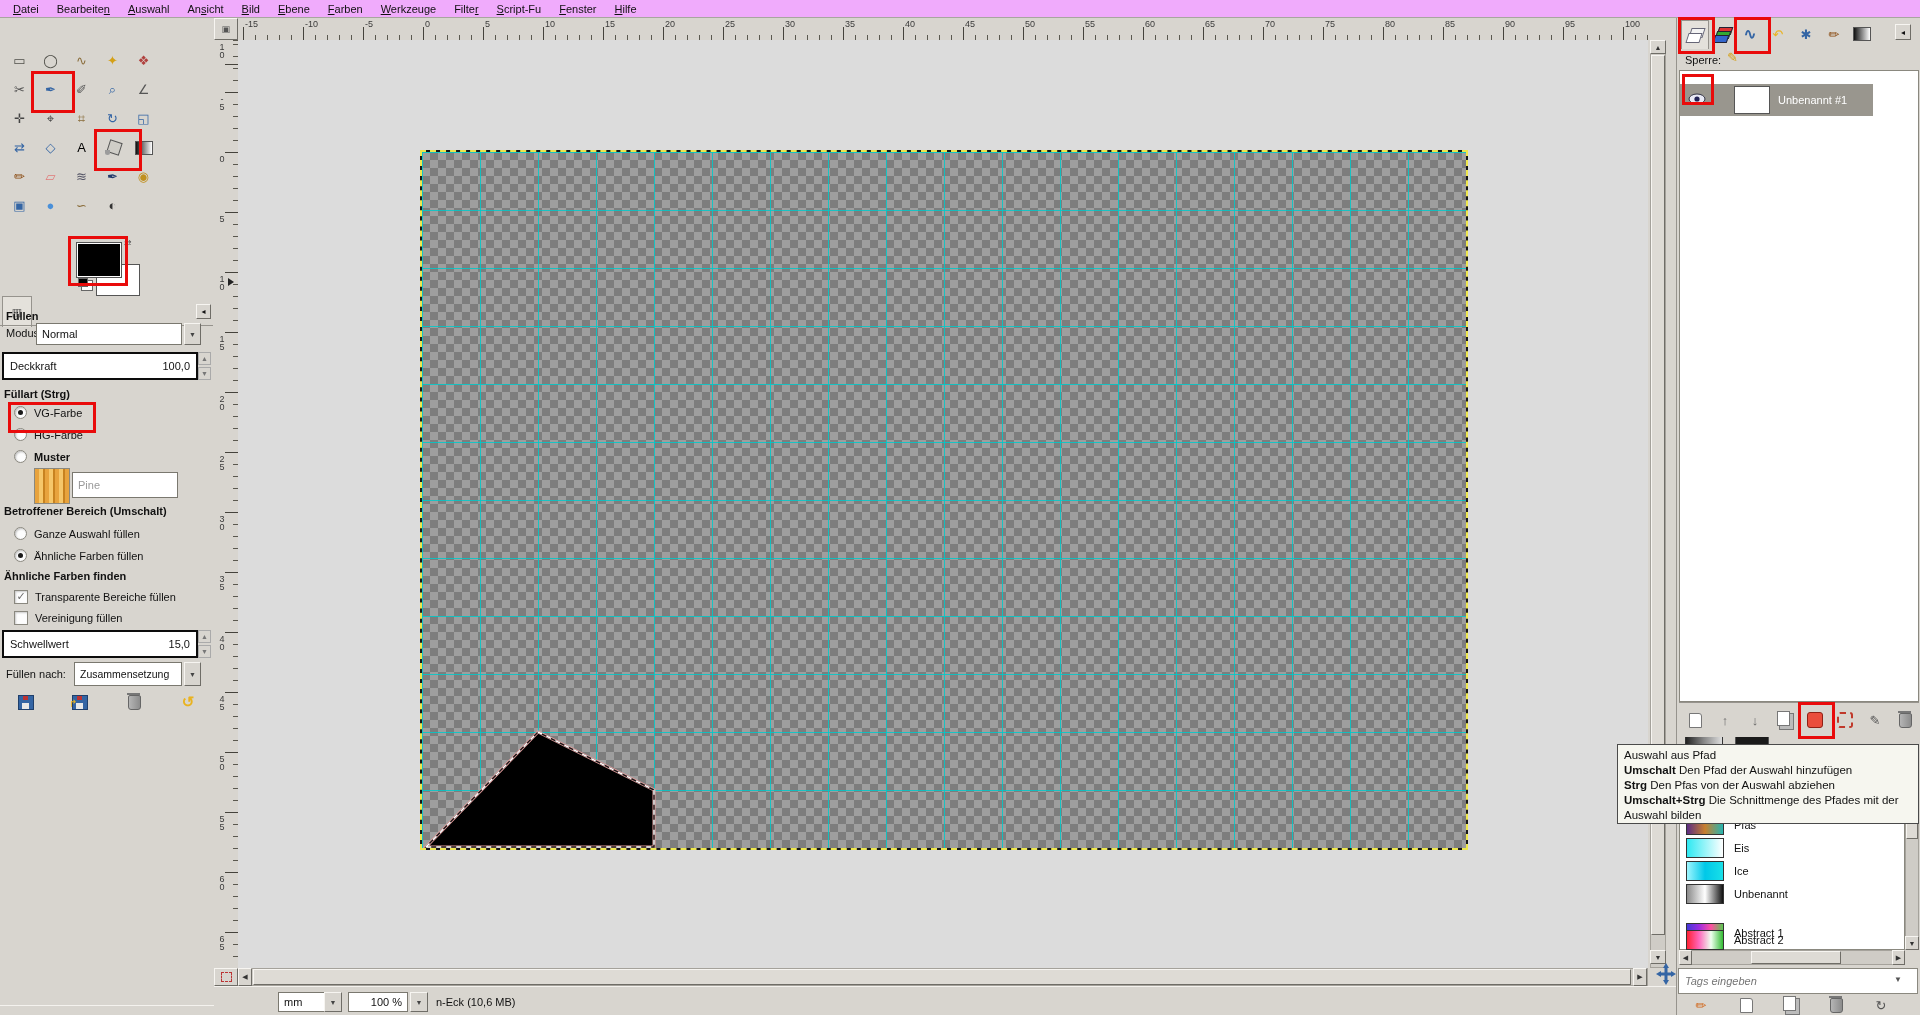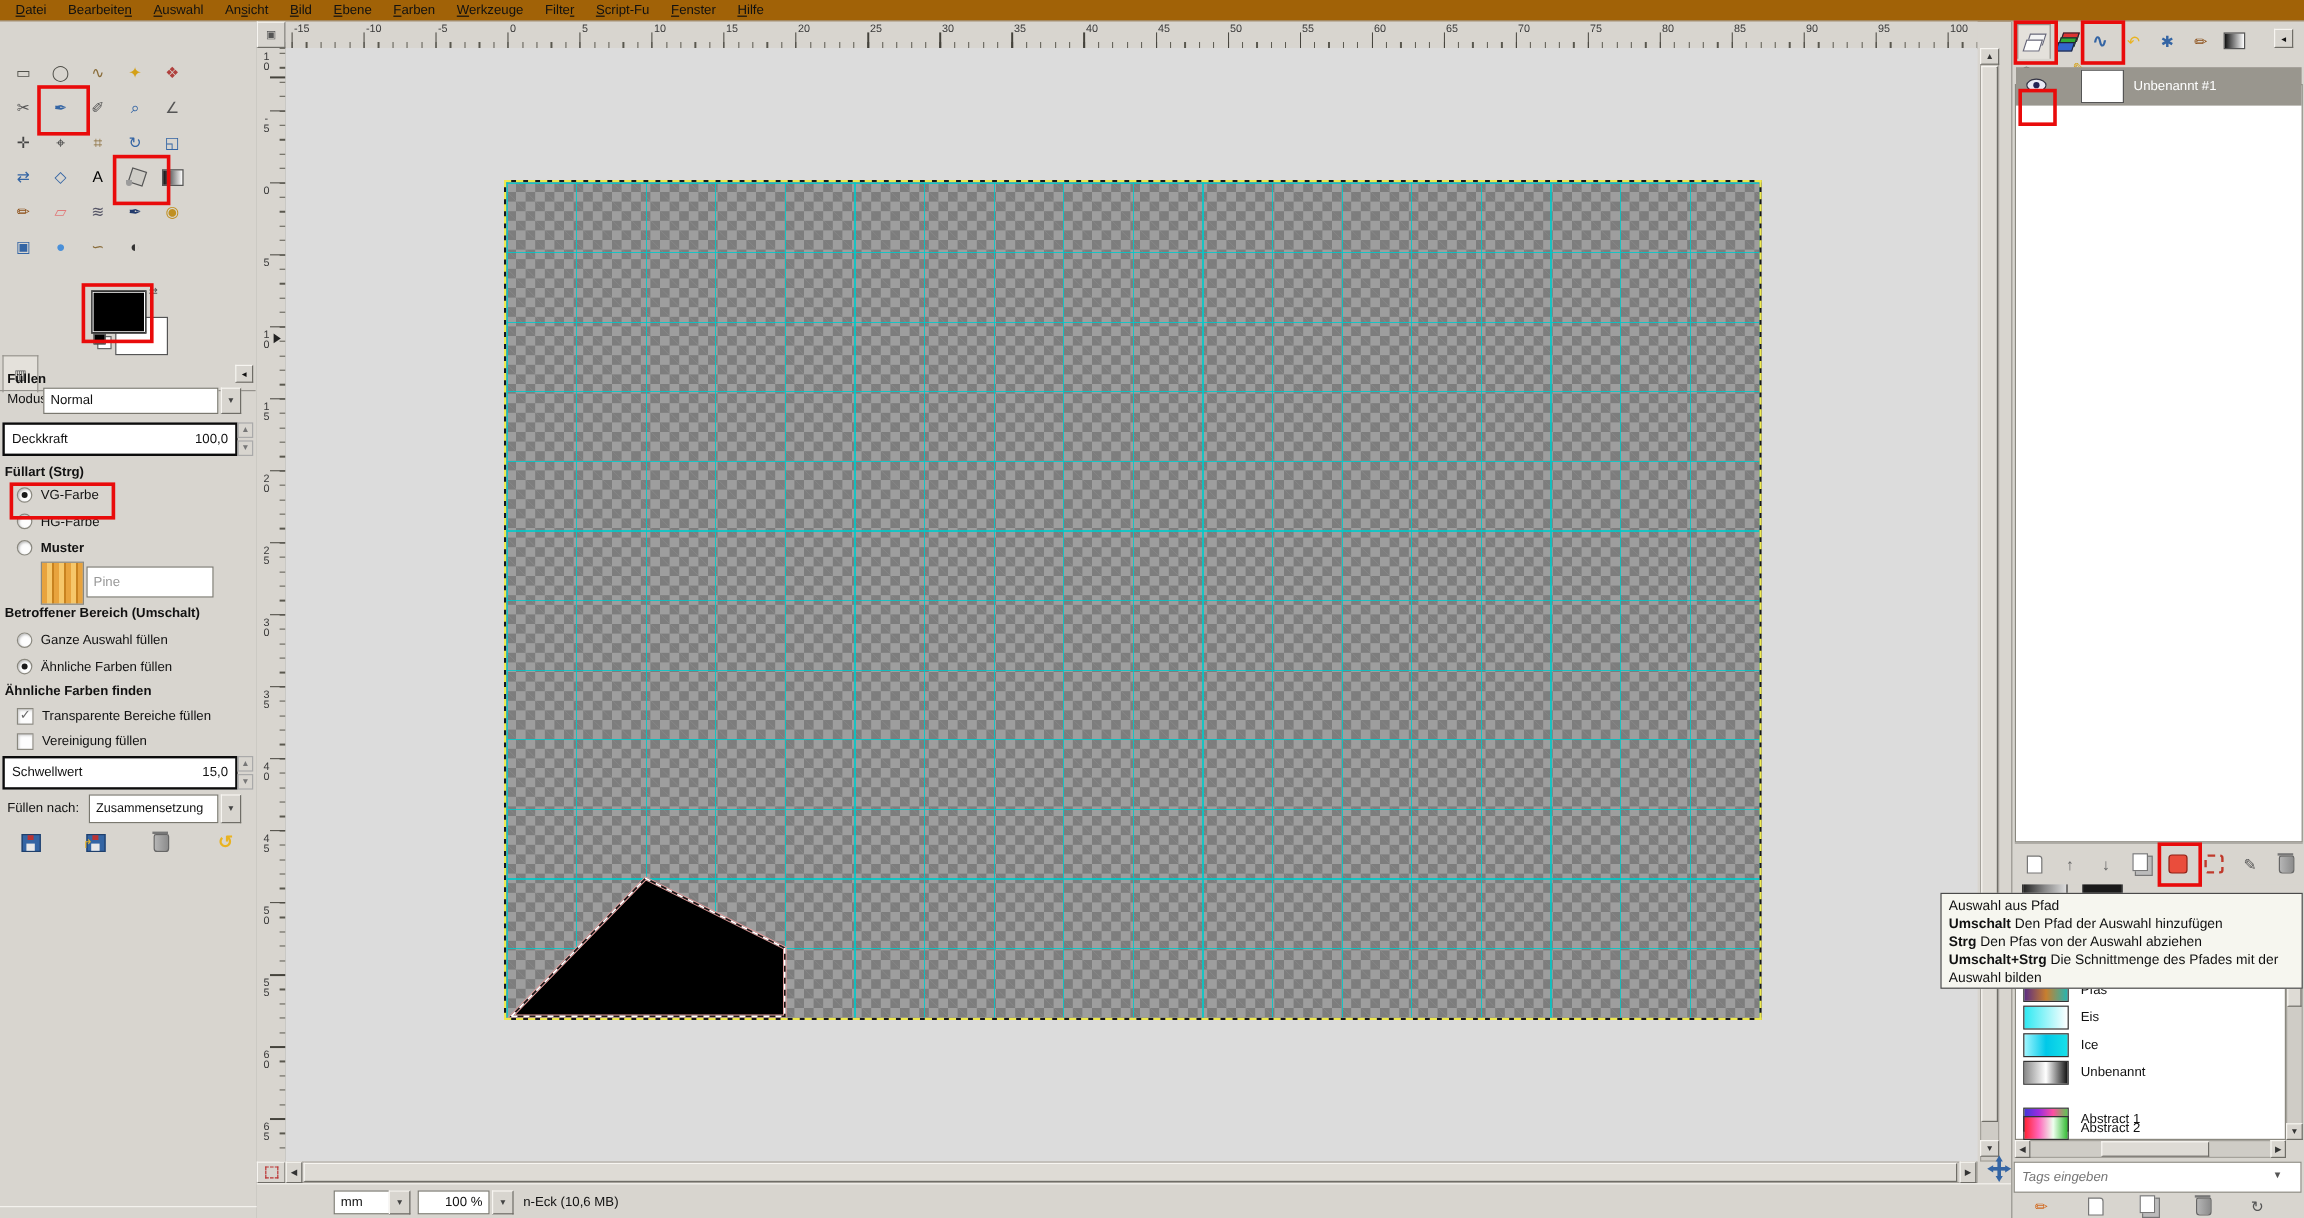--- a/index.html
+++ b/index.html
@@ -3,21 +3,21 @@
 <meta charset="utf-8">
 <style>
   html,body{margin:0;padding:0;background:#888}
   #root{position:relative;width:1920px;height:1015px;background:#d8d5cf;overflow:hidden;
         font-family:"Liberation Sans",sans-serif;font-size:11px;color:#111}
   .abs{position:absolute}
   .lbl{font-size:11px;white-space:nowrap}
   .bold{font-weight:bold}
   .gray{color:#999}
   
-  #menubar{left:0;top:0;width:1920px;height:18px;background:#a16207;border-bottom:1px solid #a8a59f;
+  #menubar{left:0;top:0;width:1920px;height:18px;background:#f0abfc;border-bottom:1px solid #a8a59f;
            display:flex;align-items:center;padding-left:4px;box-sizing:border-box}
   .mi{padding:1px 9px;cursor:default}
   .mi u{text-decoration:underline}
   
   .panelbg{background:#d8d5cf}
   #leftpanel{left:0;top:18px;width:214px;height:997px;border-right:1px solid #96938d}
   #dock{left:1676px;top:18px;width:244px;height:997px;border-left:1px solid #96938d}
   
   .tool{position:absolute;width:31px;height:29px;display:flex;align-items:center;justify-content:center;
         font-size:16px;cursor:pointer}
@@ -383,21 +383,21 @@
       </div>
     <div class="abs b3" style="left:218px;top:6px;width:16px;height:16px;font-size:8px">
       <span>◂</span>
       </div>
 
     <div class="abs lbl" style="left:8px;top:36px">Sperre:</div>
     <div class="abs" style="left:50px;top:32px;color:#d4a017;font-size:13px">
       <span>✎</span></div>
 
     <div class="whitebox" style="left:2px;top:52px;width:240px;height:632px"></div>
-    <div class="layerrow" style="left:3px;top:38px;width:238px;height:32px">
+    <div class="layerrow" style="left:3px;top:66px;width:193px;height:32px">
       <span style="margin-left:8px">
         <svg width="18" height="12" viewBox="0 0 18 12">
             <ellipse cx="9" cy="6" rx="8" ry="5" fill="#e8e8f4" stroke="#334"></ellipse>
             <circle cx="9" cy="6" r="2.6" fill="#225"></circle>
           </svg></span>
       <span style="margin-left:28px;width:34px;height:26px;background:#fff;border:1px solid #555;flex:none"></span>
       <span style="margin-left:8px">Unbenannt #1</span>
     </div>
     <div class="redbox" style="left:5px;top:56px;width:26px;height:25px"></div>
 

